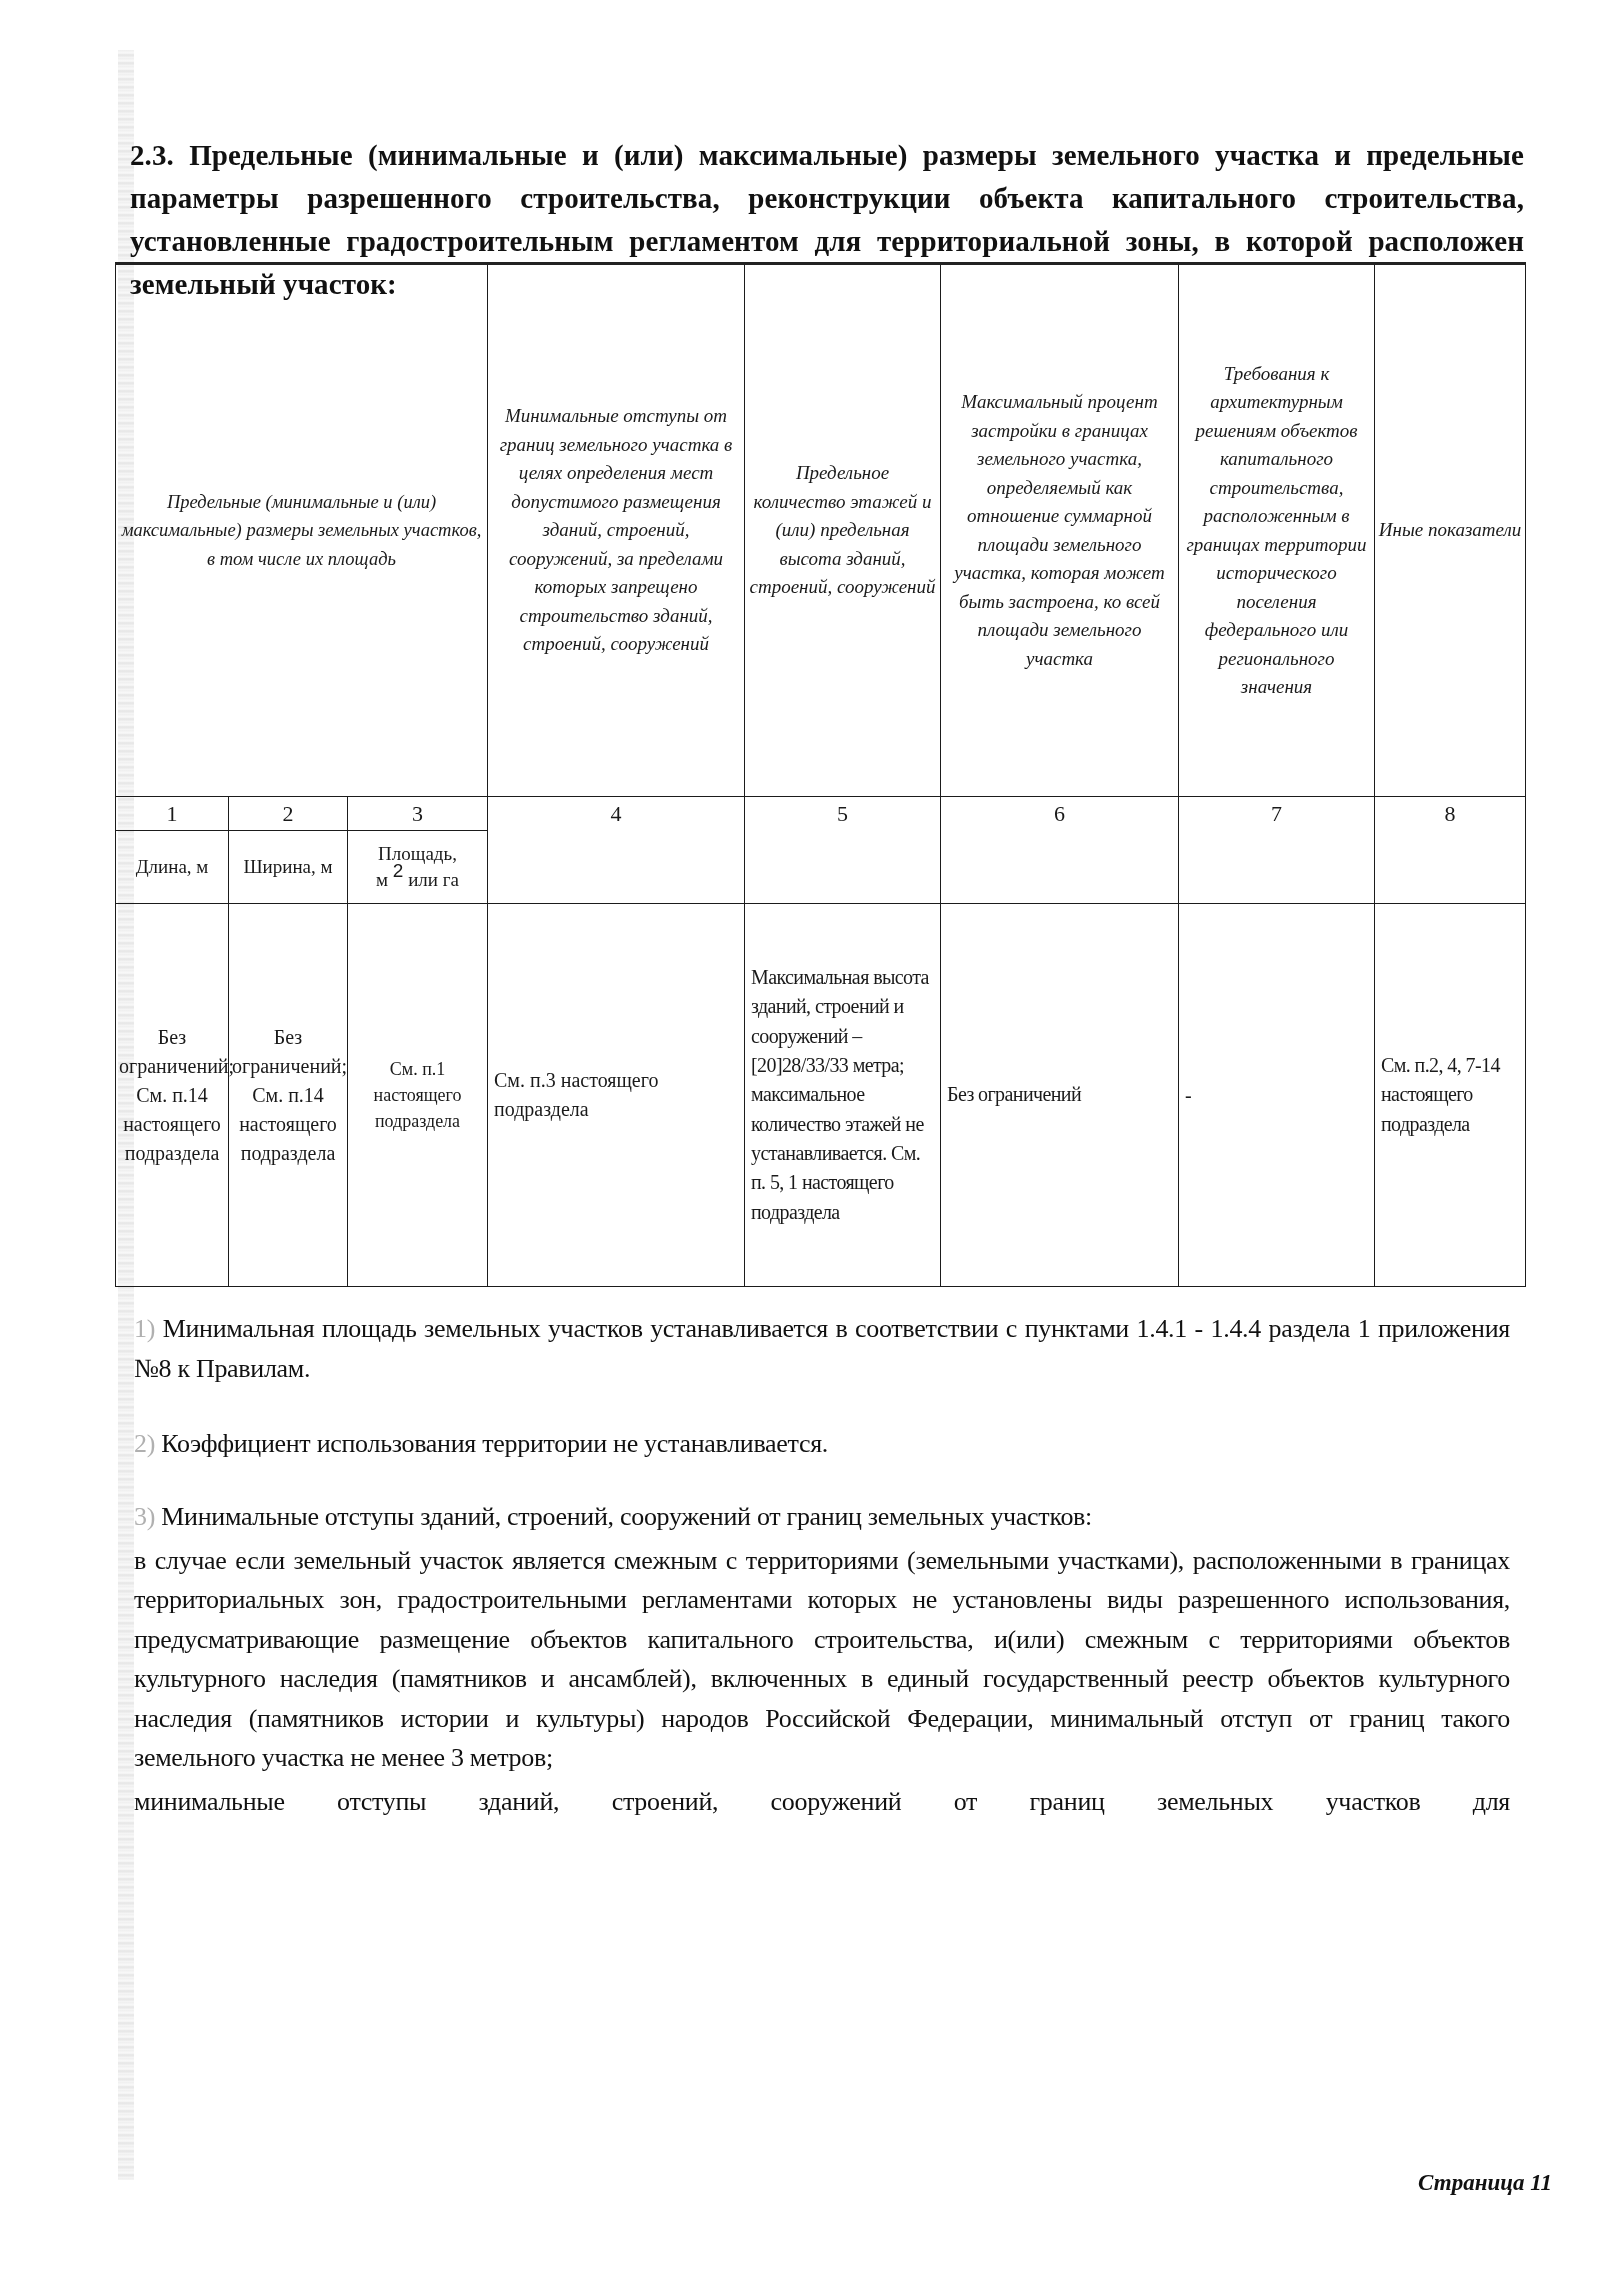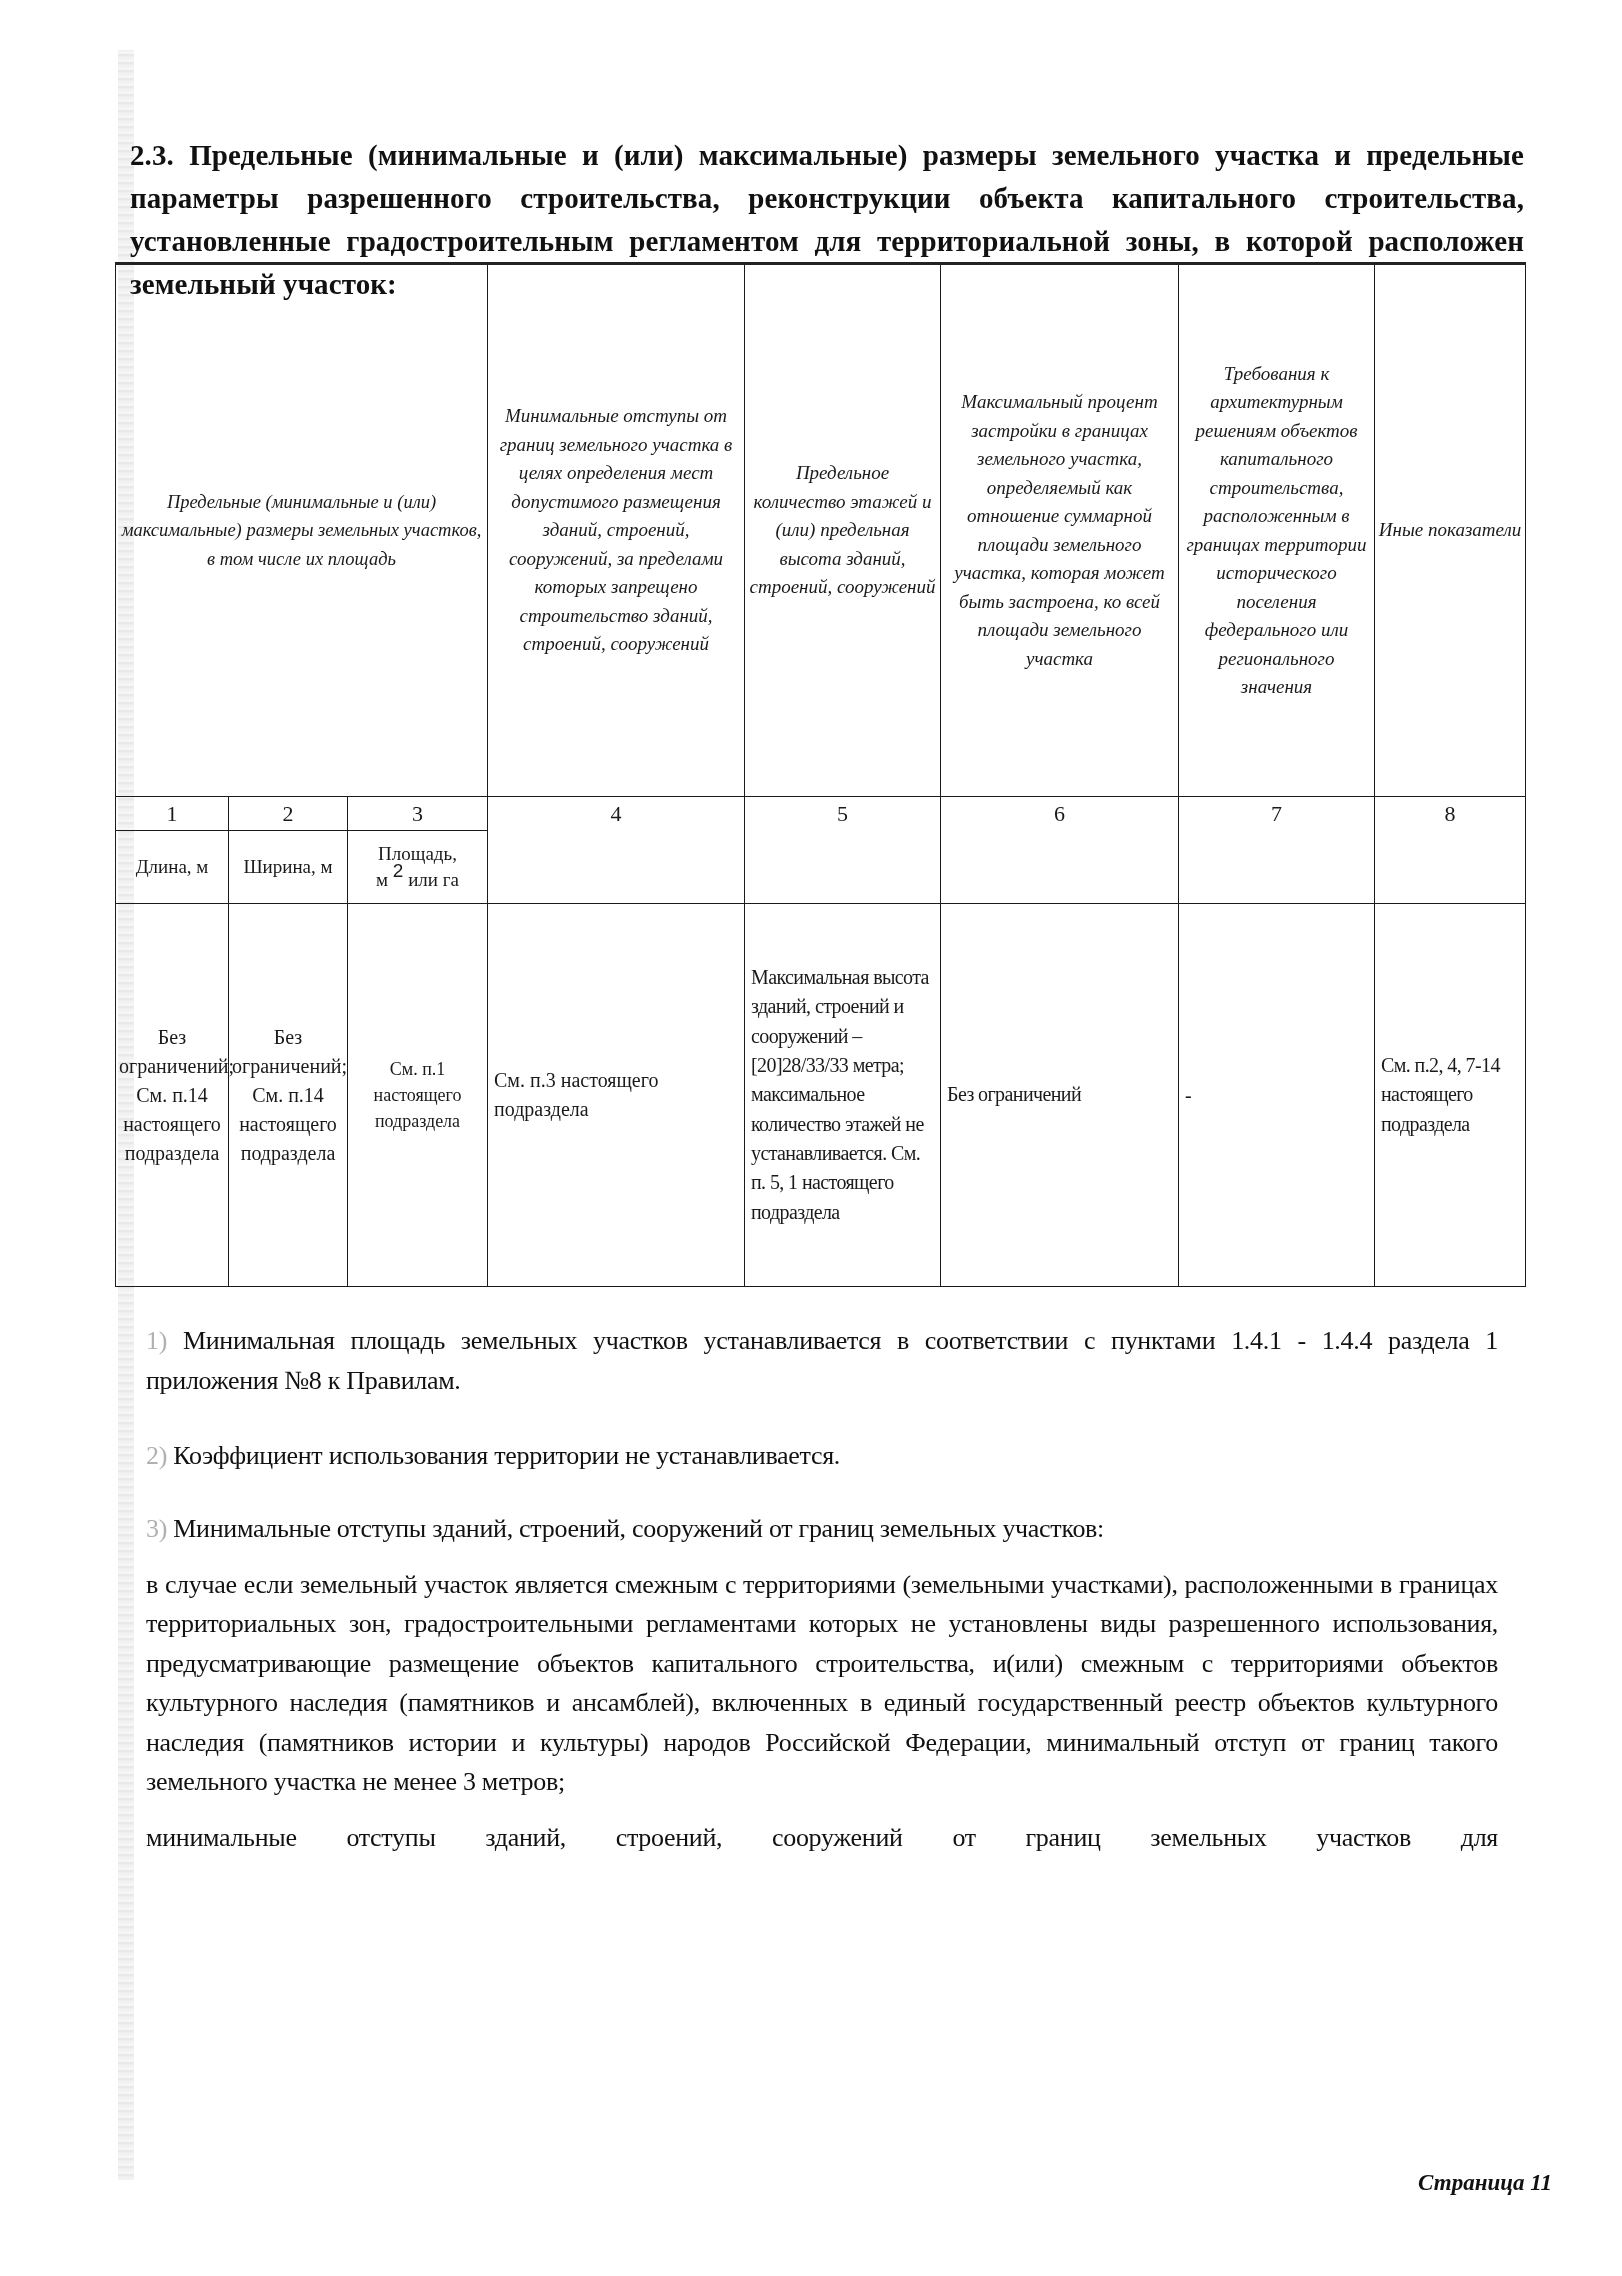--- a/index.html
+++ b/index.html
@@ -36,21 +36,21 @@
   .data td { vertical-align: top; padding-top: 4px; }
   .dc { font-size: 20px; line-height: 29px; }
   .dc.narrow { font-size: 18px; line-height: 26px; }
   .dc.left { text-align: left; padding-left: 6px; }
   .dc.cond { font-size: 20px; line-height: 29.3px; letter-spacing: -0.6px; }
   .notes {
     position: absolute; left: 130px; width: 1384px;
     font-family: "Liberation Serif", serif; font-size: 26px; line-height: 39.5px;
     text-align: justify; letter-spacing: -0.3px;
   }
-  .notes p { margin: 16px; }
+  .notes p { margin: 4px; }
   .notes .last-left { text-align-last: left; }
   .notes .full { text-align-last: justify; }
   .marker { color: #b0b0b0; }
   .footer {
     position: absolute; left: 1288px; width: 264px; top: 2170px; text-align: right;
     font-family: "Liberation Serif", serif; font-style: italic; font-weight: bold;
     font-size: 23px;
   }
 </style>
 </head>

